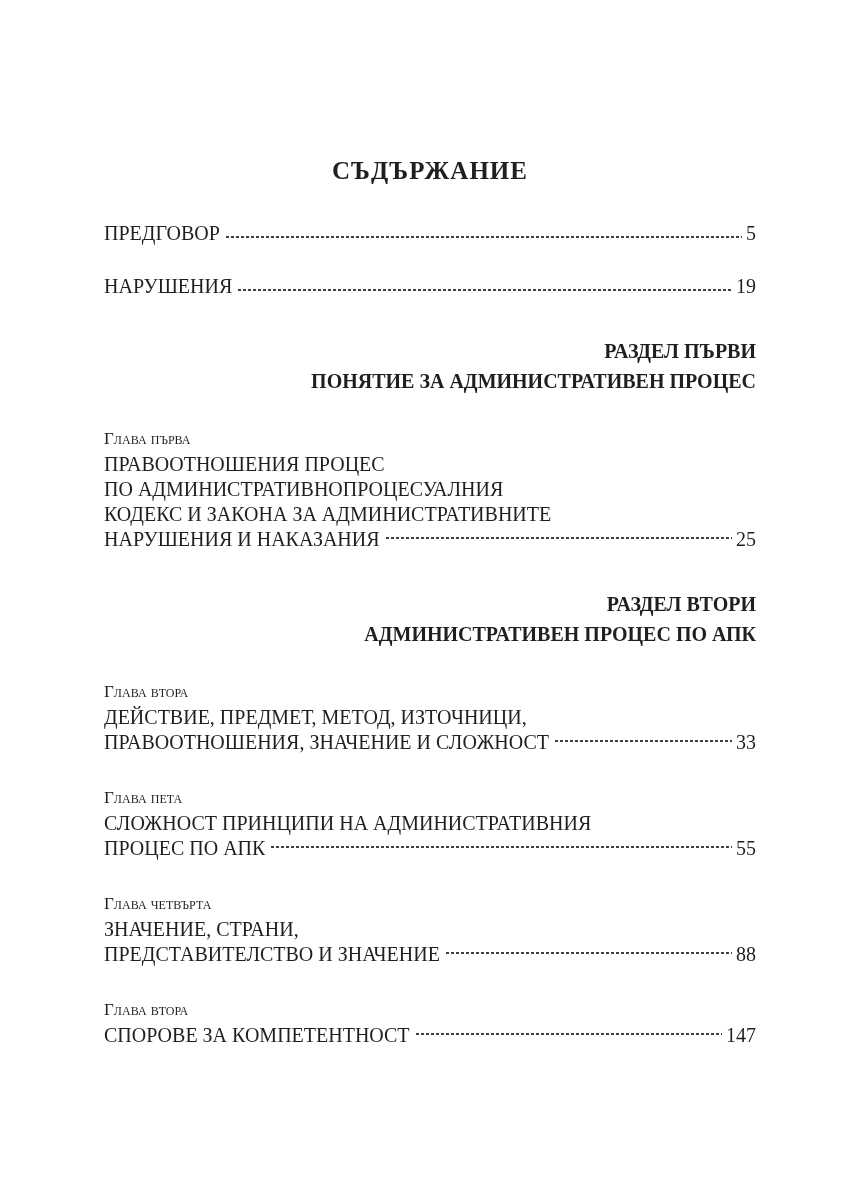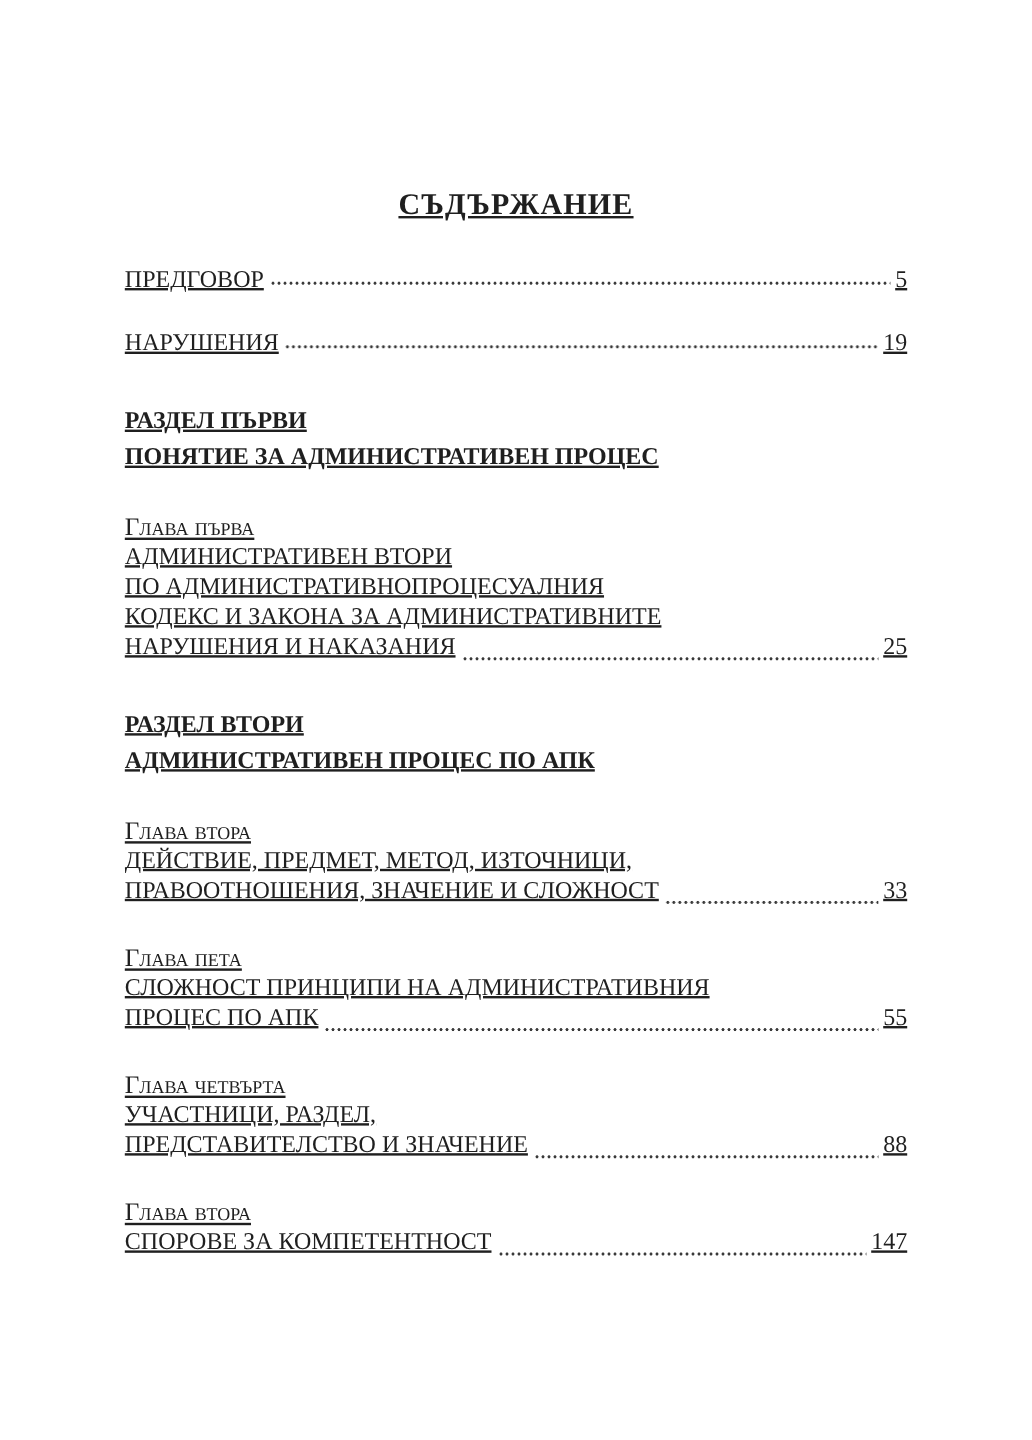--- a/index.html
+++ b/index.html
@@ -10,21 +10,20 @@
     margin: 0 auto;
     font-family: "Liberation Serif", "DejaVu Serif", serif;
     color: #1f1f1f;
     overflow: hidden;
   }
   .page {
     width: 860px;
     height: 1200px;
     padding: 156px 104px 0 104px;
     background: #ffffff;
-    text-decoration: underline;
   }
   .toc-title {
     text-align: center;
     font-size: 25px;
     font-weight: bold;
     letter-spacing: 1px;
     line-height: 30px;
     margin-bottom: 34px;
   }
   .toc-entry {
@@ -41,41 +40,41 @@
     min-width: 16px;
     height: 14px;
     margin: 0 4px 0 5px;
     background-image: radial-gradient(circle, #3a3a3a 1.1px, transparent 1.5px);
     background-size: 5px 4px;
     background-repeat: repeat-x;
     background-position: left bottom 1px;
   }
   .page-num { white-space: nowrap; font-size: 20px; }
   .toc-section {
-    text-align: left;
+    text-align: right;
     font-weight: bold;
     font-size: 20px;
     line-height: 30px;
     margin-top: 37px;
     margin-bottom: 28px;
   }
   .toc-chapter {
     margin-top: 30px;
     font-size: 20px;
     line-height: 25px;
   }
   .chapter-label {
     font-variant: small-caps;
-    font-size: 21px;
+    font-size: 17px;
     line-height: 26px;
   }
   .chapter-line { white-space: nowrap; }
   .chapter-last {
     display: flex;
-    align-items: flex-end;
+    align-items: flex-start;
   }
 </style>
 </head>
 <body>
 
 <div class="page">
 
   <div class="toc-title">СЪДЪРЖАНИЕ</div>
 
   <div class="toc-entry first">
@@ -90,21 +89,21 @@
     <span class="page-num">19</span>
   </div>
 
   <div class="toc-section">
     <div>РАЗДЕЛ ПЪРВИ</div>
     <div>ПОНЯТИЕ ЗА АДМИНИСТРАТИВЕН ПРОЦЕС</div>
   </div>
 
   <div class="toc-chapter">
     <div class="chapter-label">Глава първа</div>
-    <div class="chapter-line">АДМИНИСТРАТИВЕН ВТОРИ</div>
+    <div class="chapter-line">ПРАВООТНОШЕНИЯ ПРОЦЕС</div>
     <div class="chapter-line">ПО АДМИНИСТРАТИВНОПРОЦЕСУАЛНИЯ</div>
     <div class="chapter-line">КОДЕКС И ЗАКОНА ЗА АДМИНИСТРАТИВНИТЕ</div>
     <div class="chapter-last">
       <span class="chapter-line">НАРУШЕНИЯ И НАКАЗАНИЯ</span>
       <span class="leader"></span>
       <span class="page-num">25</span>
     </div>
   </div>
 
   <div class="toc-section">
@@ -127,21 +126,21 @@
     <div class="chapter-line">СЛОЖНОСТ ПРИНЦИПИ НА АДМИНИСТРАТИВНИЯ</div>
     <div class="chapter-last">
       <span class="chapter-line">ПРОЦЕС ПО АПК</span>
       <span class="leader"></span>
       <span class="page-num">55</span>
     </div>
   </div>
 
   <div class="toc-chapter">
     <div class="chapter-label">Глава четвърта</div>
-    <div class="chapter-line">УЧАСТНИЦИ, РАЗДЕЛ,</div>
+    <div class="chapter-line">ЗНАЧЕНИЕ, СТРАНИ,</div>
     <div class="chapter-last">
       <span class="chapter-line">ПРЕДСТАВИТЕЛСТВО И ЗНАЧЕНИЕ</span>
       <span class="leader"></span>
       <span class="page-num">88</span>
     </div>
   </div>
 
   <div class="toc-chapter">
     <div class="chapter-label">Глава втора</div>
     <div class="chapter-last">

